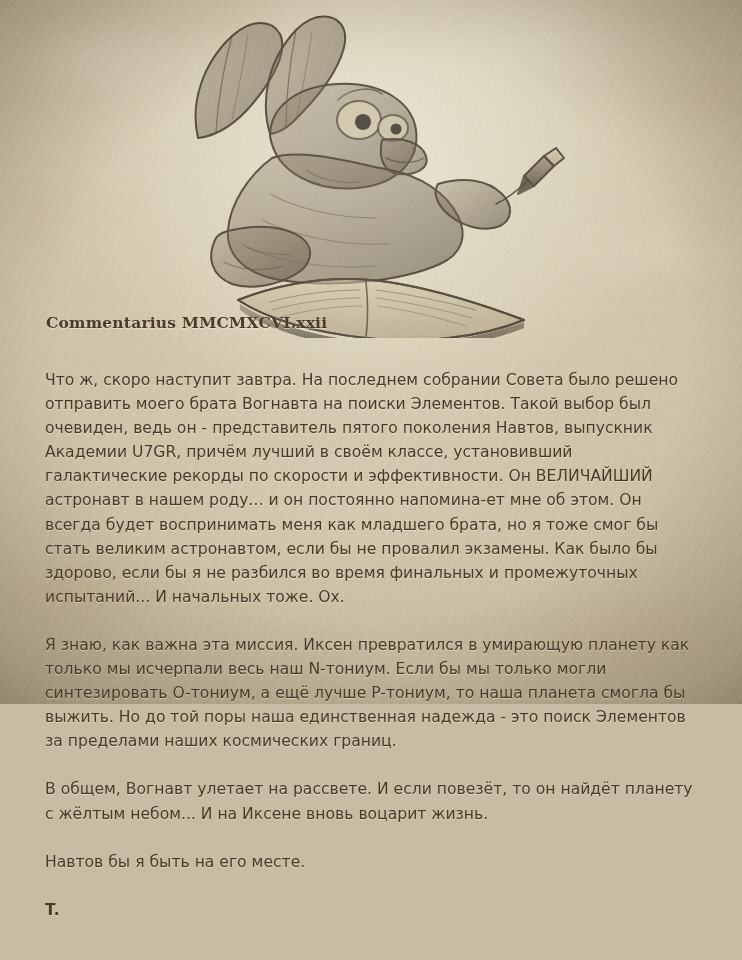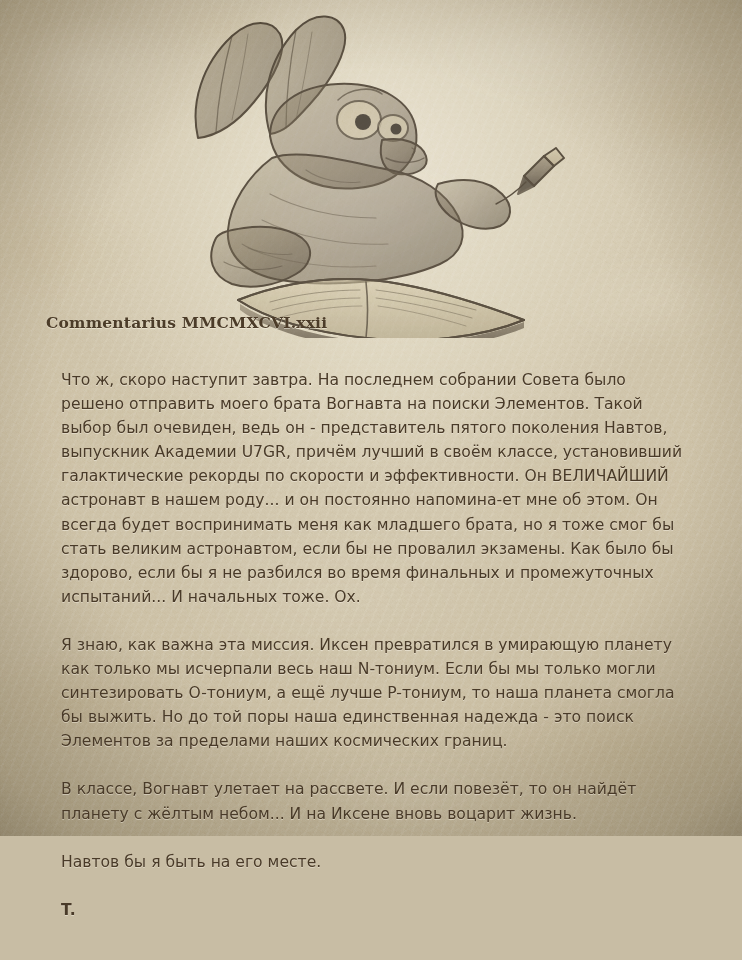--- a/index.html
+++ b/index.html
@@ -12,21 +12,21 @@
     height: 960px;
     overflow: hidden;
     font-family: "DejaVu Sans", sans-serif;
     background: #c8bda4;
   }
 
   
   #page {
     position: relative;
     width: 742px;
-    height: 836px;
+    height: 704px;
     background:
       radial-gradient(ellipse 70% 55% at 50% 18%, rgba(255,252,240,0.55), rgba(255,250,235,0) 70%),
       radial-gradient(ellipse 120% 90% at 50% 45%, #d9cfb6 0%, #cdc1a5 45%, #b9ac8e 78%, #a89b7e 100%),
       linear-gradient(160deg, #d2c7ac 0%, #c6ba9e 50%, #b4a88b 100%);
     filter: saturate(0.95);
   }
 
   
   .tex {
     position: absolute;
@@ -99,21 +99,21 @@
     position: absolute;
     left: 45px;
     top: 368px;
     width: 648px;
     font-size: 15.6px;
     line-height: 24.1px;
     color: #4a3a27;
     text-shadow: 0 1px 0 rgba(255,253,243,0.40);
   }
   #body-text p {
-    margin: 0 0 24px 16px;
+    margin: 0 0 24px 0;
   }
   #body-text p.last {
     margin-bottom: 0;
   }
   #body-text p.sig {
     margin-top: 12px;
     font-weight: bold;
     letter-spacing: 0.5px;
   }
 </style>
@@ -205,18 +205,18 @@
       <path d="M120 296 C150 316 200 330 252 334 C304 338 362 330 404 314 L404 320
                C360 338 300 344 248 340 C192 336 144 320 120 302 Z" fill="url(#gsh)" stroke="none"></path>
     </g>
   </svg>
 
   <div id="heading">Commentarius MMCMXCVI.xxii</div>
 
   <div id="body-text">
     <p>Что ж, скоро наступит завтра. На последнем собрании Совета было решено отправить моего брата Вогнавта на поиски Элементов. Такой выбор был очевиден, ведь он - представитель пятого поколения Навтов, выпускник Академии U7GR, причём лучший в своём классе, установивший галактические рекорды по скорости и эффективности. Он ВЕЛИЧАЙШИЙ астронавт в нашем роду... и он постоянно напомина-ет мне об этом. Он всегда будет воспринимать меня как младшего брата, но я тоже смог бы стать великим астронавтом, если бы не провалил экзамены. Как было бы здорово, если бы я не разбился во время финальных и промежуточных испытаний... И начальных тоже. Ох.</p>
     <p>Я знаю, как важна эта миссия. Иксен превратился в умирающую планету как только мы исчерпали весь наш N-тониум. Если бы мы только могли синтезировать O-тониум, а ещё лучше P-тониум, то наша планета смогла бы выжить. Но до той поры наша единственная надежда - это поиск Элементов за пределами наших космических границ.</p>
-    <p>В классе, Вогнавт улетает на рассвете. И если повезёт, то он найдёт планету с жёлтым небом... И на Иксене вновь воцарит жизнь.</p>
+    <p>В общем, Вогнавт улетает на рассвете. И если повезёт, то он найдёт планету с жёлтым небом... И на Иксене вновь воцарит жизнь.</p>
     <p>Навтов бы я быть на его месте.</p>
     <p class="sig last">T.</p>
   </div>
 
 </div>
 
 </body></html>

